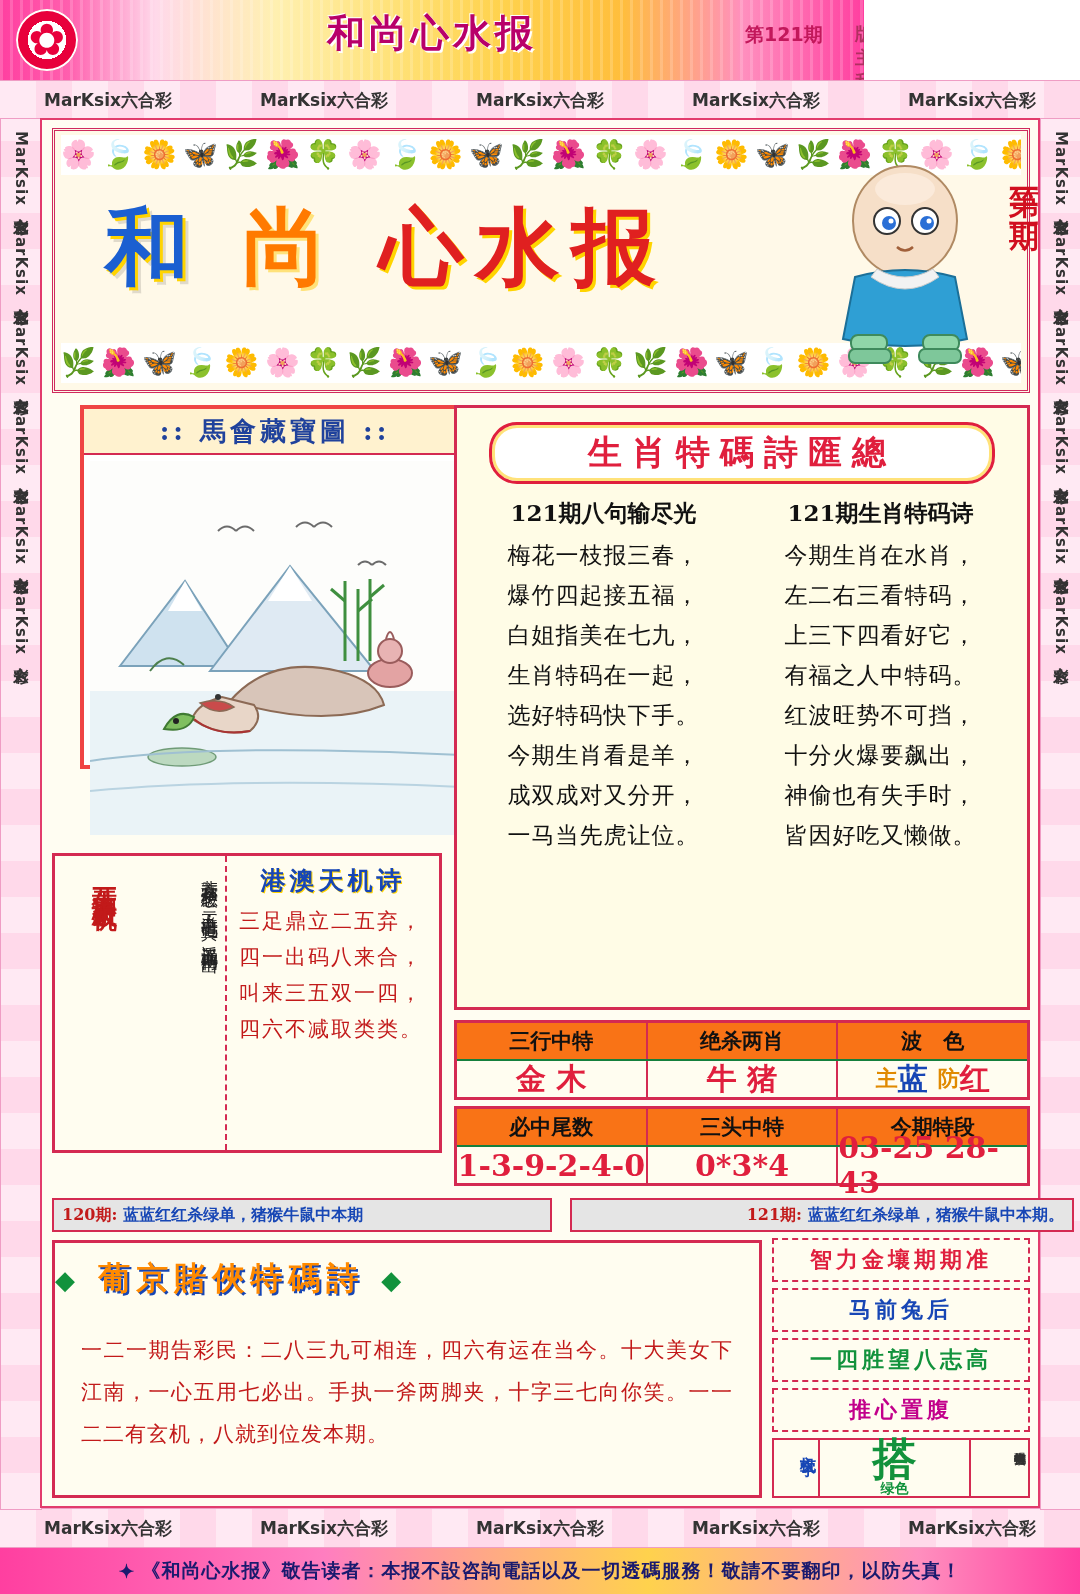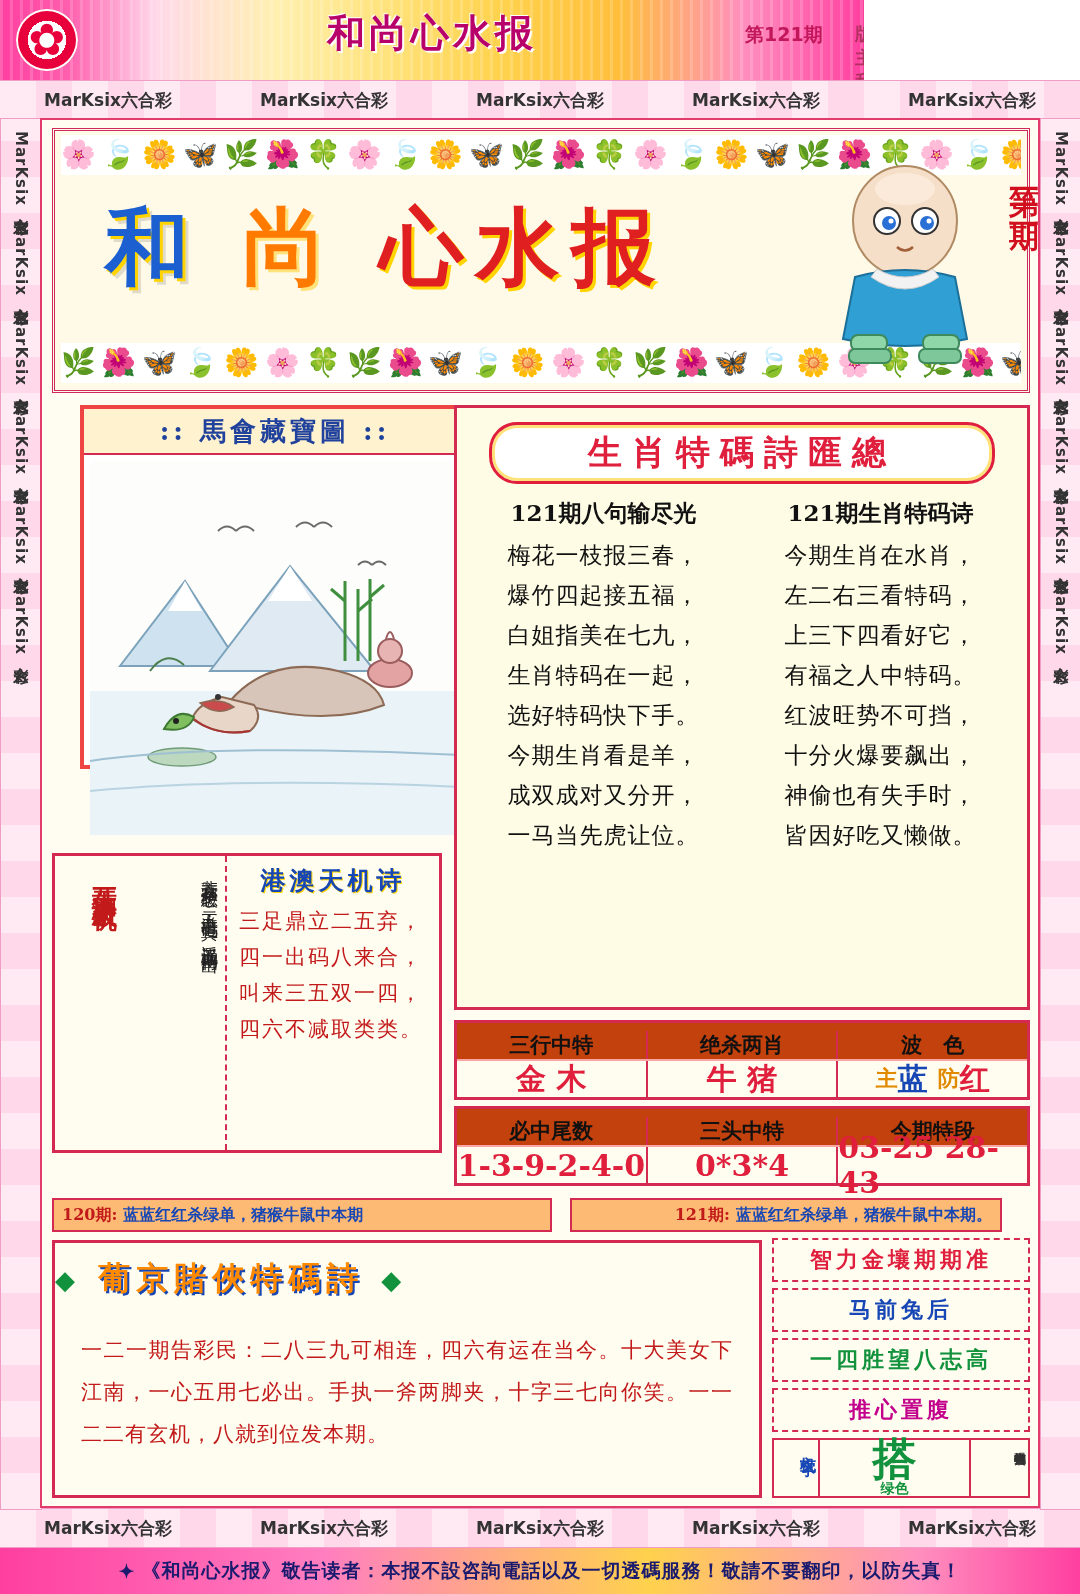--- a/index.html
+++ b/index.html
@@ -172,34 +172,34 @@
   }
   .tbl.t1{top:900px;height:80px;}
   .tbl.t2{top:986px;height:80px;}
   .trow{display:flex;height:36px;}
   .tcell{
     flex:1;display:flex;align-items:center;justify-content:center;
     font-family:"DejaVu Serif","Liberation Serif",serif;
     font-weight:bold;font-size:21px;color:#111;border-right:2px solid #d42a52;
   }
   .tcell:last-child{border-right:none;}
-  .trow.head{border-bottom:2px solid #fca5a5;background:#c2410c;align-items:flex-end;}
+  .trow.head{border-bottom:2px solid #15803d;background:#f97316;}
   .trow.val .tcell{font-size:30px;color:#e01f3d;}
   .val-red{color:#e01f3d;}
   .val-blue{color:#1746b5;}
   
   .note{
-    position:absolute;height:34px;border:2px solid #d42a52;background:#fdba74;
+    position:absolute;height:34px;border:2px solid #d42a52;background:#e5e5e5;
     display:flex;align-items:center;box-sizing:border-box;padding:0 8px;
     font-family:"DejaVu Serif","Liberation Serif",serif;font-size:16px;font-weight:bold;text-align:center;
   }
   .note .lab{color:#c21a1a;margin-right:6px;}
   .note .txt{color:#1746b5;}
   .note.n1{left:10px;top:1078px;width:500px;}
-  .note.n2{left:528px;top:1078px;width:432px;justify-content:flex-end;}
+  .note.n2{left:528px;top:1078px;width:504px;justify-content:flex-end;}
   
   .bottom-left{
     position:absolute;left:10px;top:1120px;width:710px;height:258px;
     border:3px solid #d42a52;background:#fffdf0;box-sizing:border-box;
   }
   .bl-title{
     text-align:left;margin-top:14px;
     font-family:"DejaVu Serif","Liberation Serif",serif;
     font-weight:bold;font-size:32px;letter-spacing:6px;
     color:#ff8a00;text-shadow:2px 2px 0 #1746b5;

